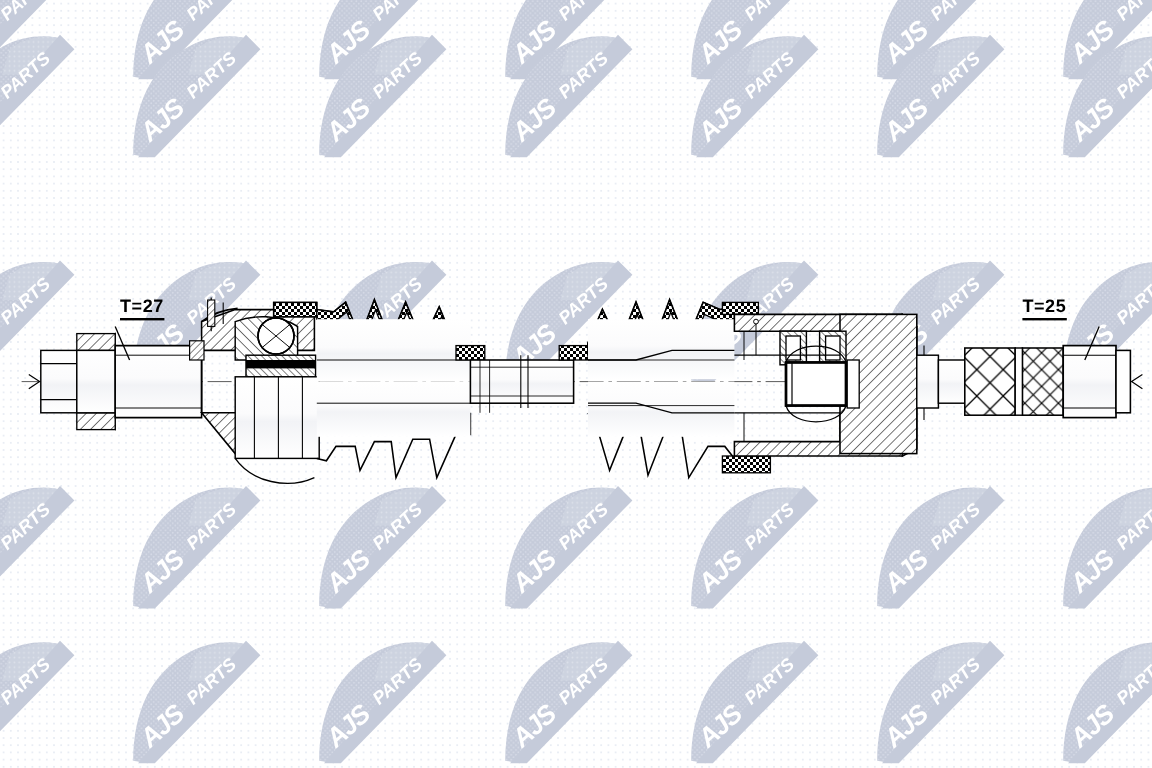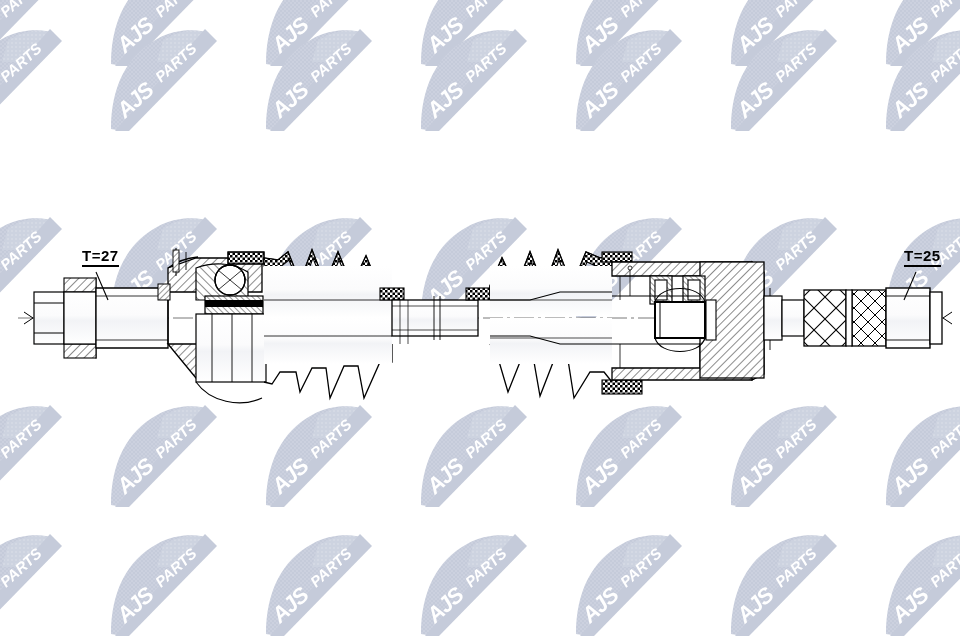--- a/index.html
+++ b/index.html
@@ -380,24 +380,24 @@
         <rect x="930" y="292" width="12" height="52" fill="#ffffff" stroke-width="1.3"></rect>
         <path d="M952 312 L943 318 L952 324" stroke-width="1"></path>
       </g>
 
       <line x1="96" y1="272" x2="108" y2="300" stroke-width="1.1"></line>
       <line x1="916" y1="272" x2="904" y2="300" stroke-width="1.1"></line>
     </g>
   </svg>
 
   <div id="label-layer">
-    <div class="dim-label" style="left:82px; top:248px;">
+    <div class="dim-label" style="left:100px; top:248px;">
       <span>T=27</span>
       <span class="rule"></span>
     </div>
 
-    <div class="dim-label" style="left:904px; top:248px;">
+    <div class="dim-label" style="left:852px; top:248px;">
       <span>T=25</span>
       <span class="rule"></span>
     </div>
   </div>
 
 </div>
 
 </body></html>

